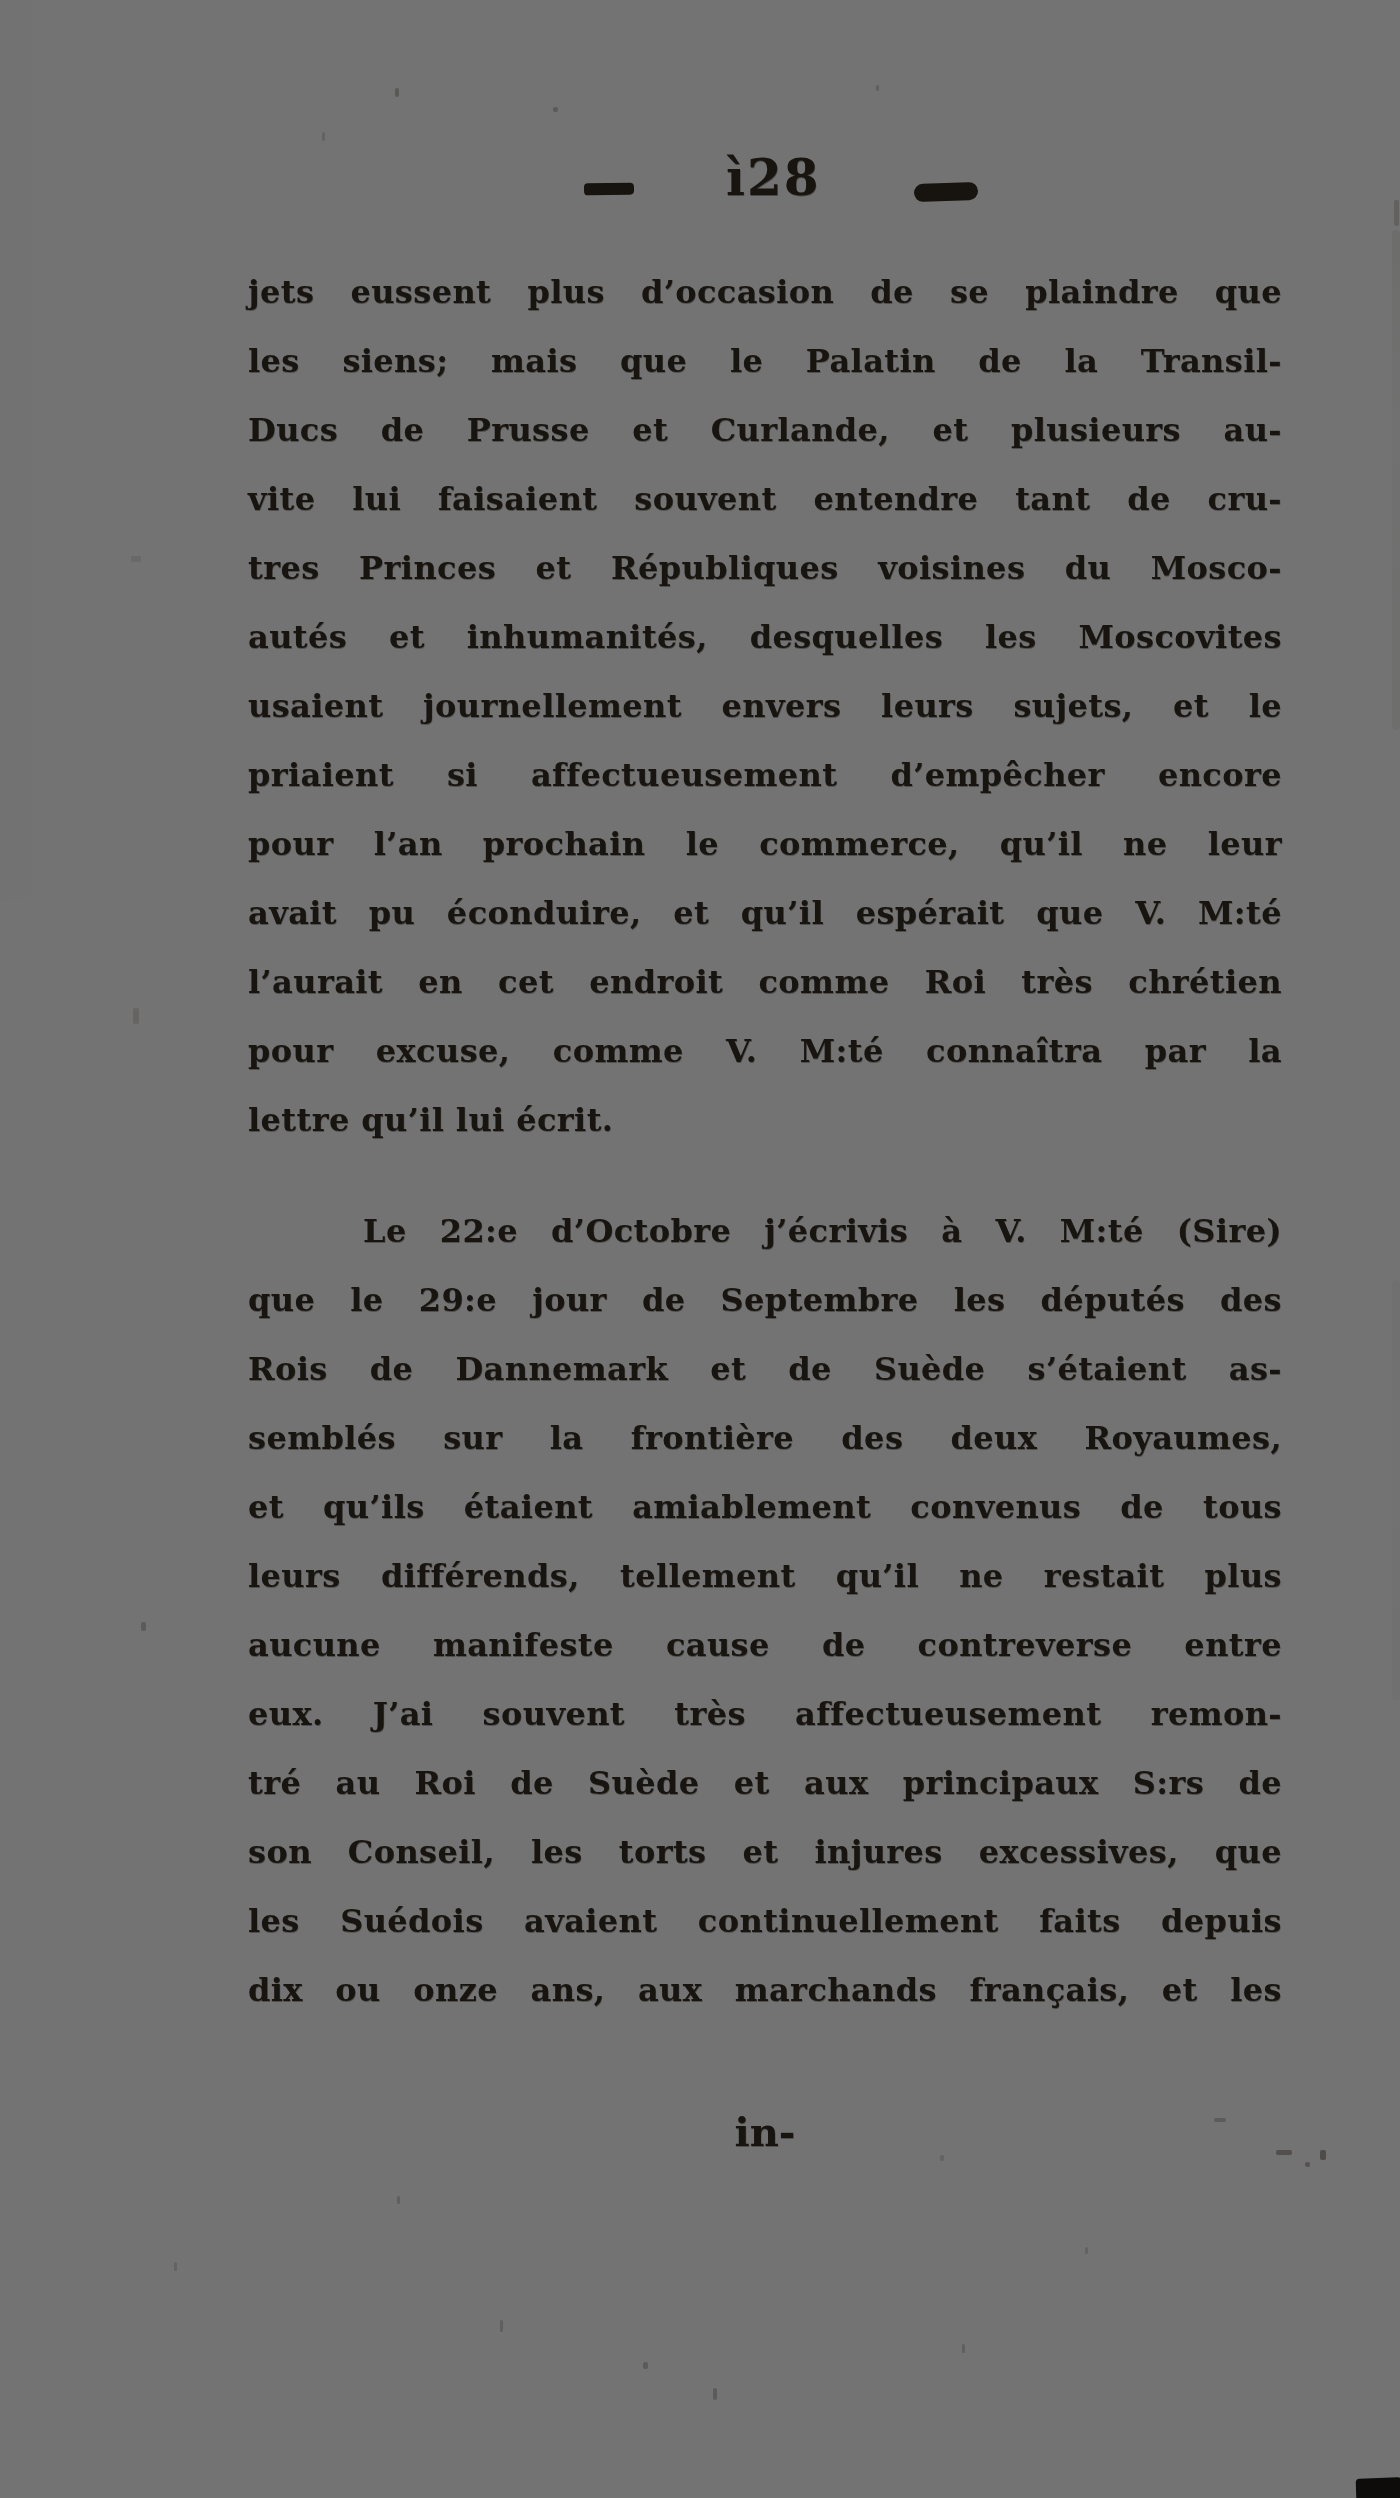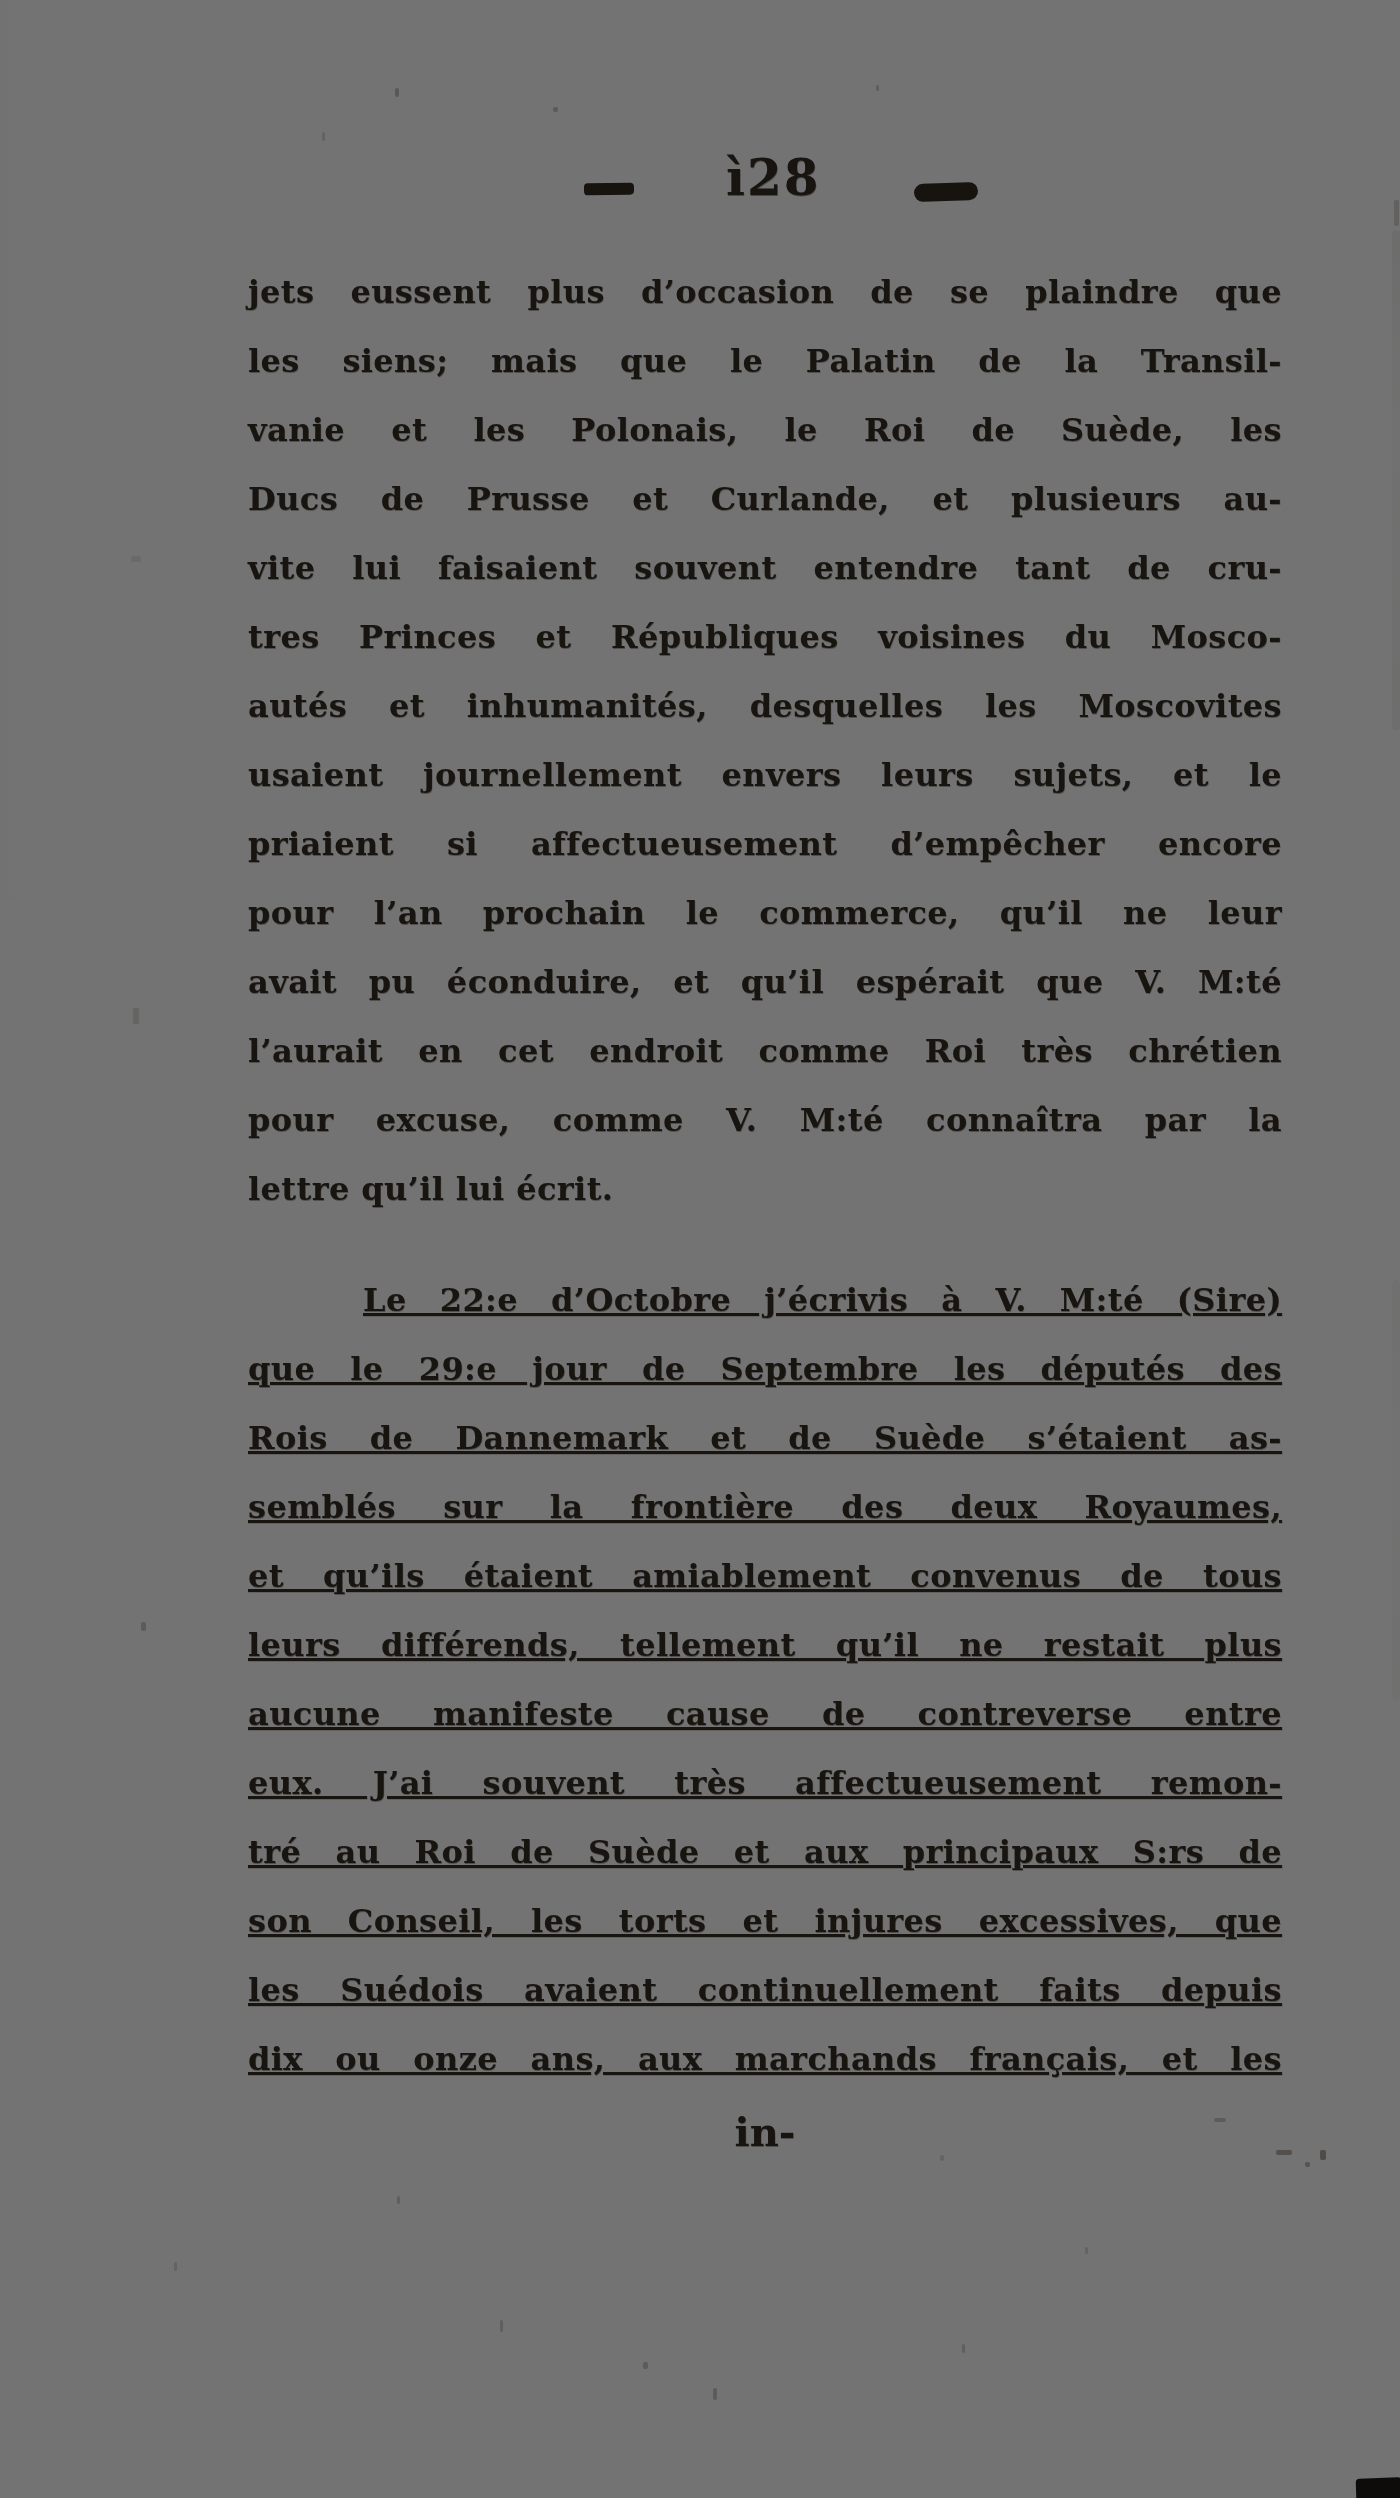--- a/index.html
+++ b/index.html
@@ -28,21 +28,21 @@
     height:69px;line-height:69px;
     font-size:32px;font-weight:700;
     letter-spacing:0.4px;
     text-align:justify;text-align-last:justify;
     -moz-text-align-last:justify;
     text-shadow:0.5px 0.5px 0 rgba(24,20,16,0.38);
     white-space:normal;
   }
   .line.flush{text-align:center;text-align-last:left;-moz-text-align-last:left;}
   .line.indent{padding-left:115px;}
-  .para-2{margin-top:42px;text-decoration:underline;}
+  .para-2{margin-top:42px;}
   .catchword{
     position:absolute;left:248px;top:2097px;width:1034px;
     height:69px;line-height:69px;
     font-size:40px;font-weight:700;
     text-align:center;
     text-shadow:0.5px 0.5px 0 rgba(24,20,16,0.38);
   }
   
   .speck{position:absolute;background:#2a241e;border-radius:2px;}
   .corner-mark{
@@ -66,21 +66,20 @@
 <div class="page">
 
   <div class="folio-rule left"></div>
   <div class="page-number">ì28</div>
   <div class="folio-rule right"></div>
 
   <div class="text-block">
     <div class="para para-1">
         <div class="line">jets eussent plus d’occasion de se plaindre que</div>
         <div class="line">les siens; mais que le Palatin de la Transil-</div>
-        <div class="line">vanie et les Polonais, le Roi de Suède, les</div>
         <div class="line">Ducs de Prusse et Curlande, et plusieurs au-</div>
         <div class="line">vite lui faisaient souvent entendre tant de cru-</div>
         <div class="line">tres Princes et Républiques voisines du Mosco-</div>
         <div class="line">autés et inhumanités, desquelles les Moscovites</div>
         <div class="line">usaient journellement envers leurs sujets, et le</div>
         <div class="line">priaient si affectueusement d’empêcher encore</div>
         <div class="line">pour l’an prochain le commerce, qu’il ne leur</div>
         <div class="line">avait pu éconduire, et qu’il espérait que V. M:té</div>
         <div class="line">l’aurait en cet endroit comme Roi très chrétien</div>
         <div class="line">pour excuse, comme V. M:té connaîtra par la</div>

